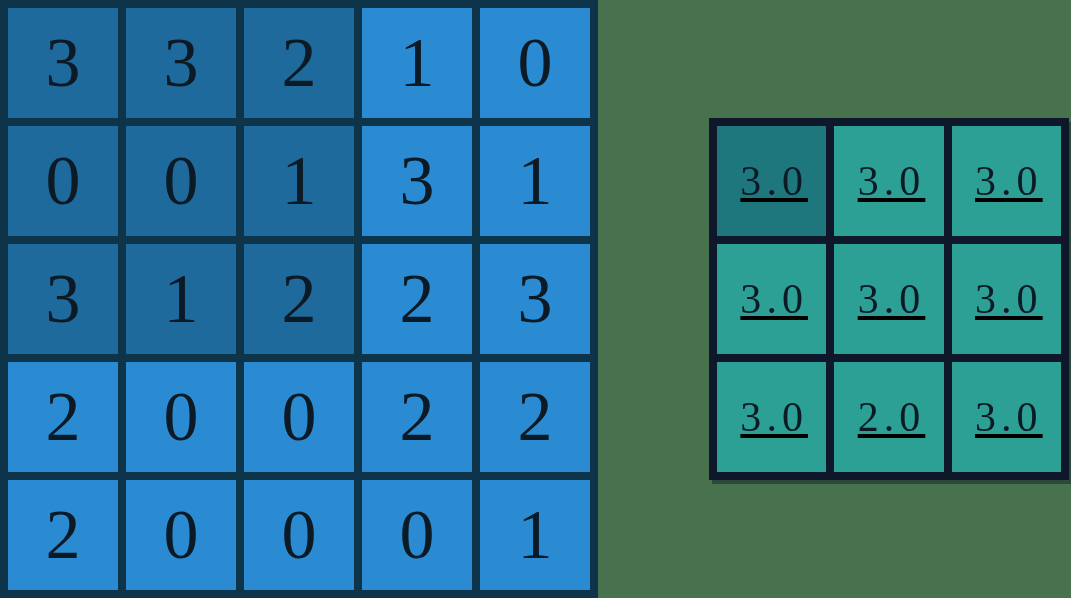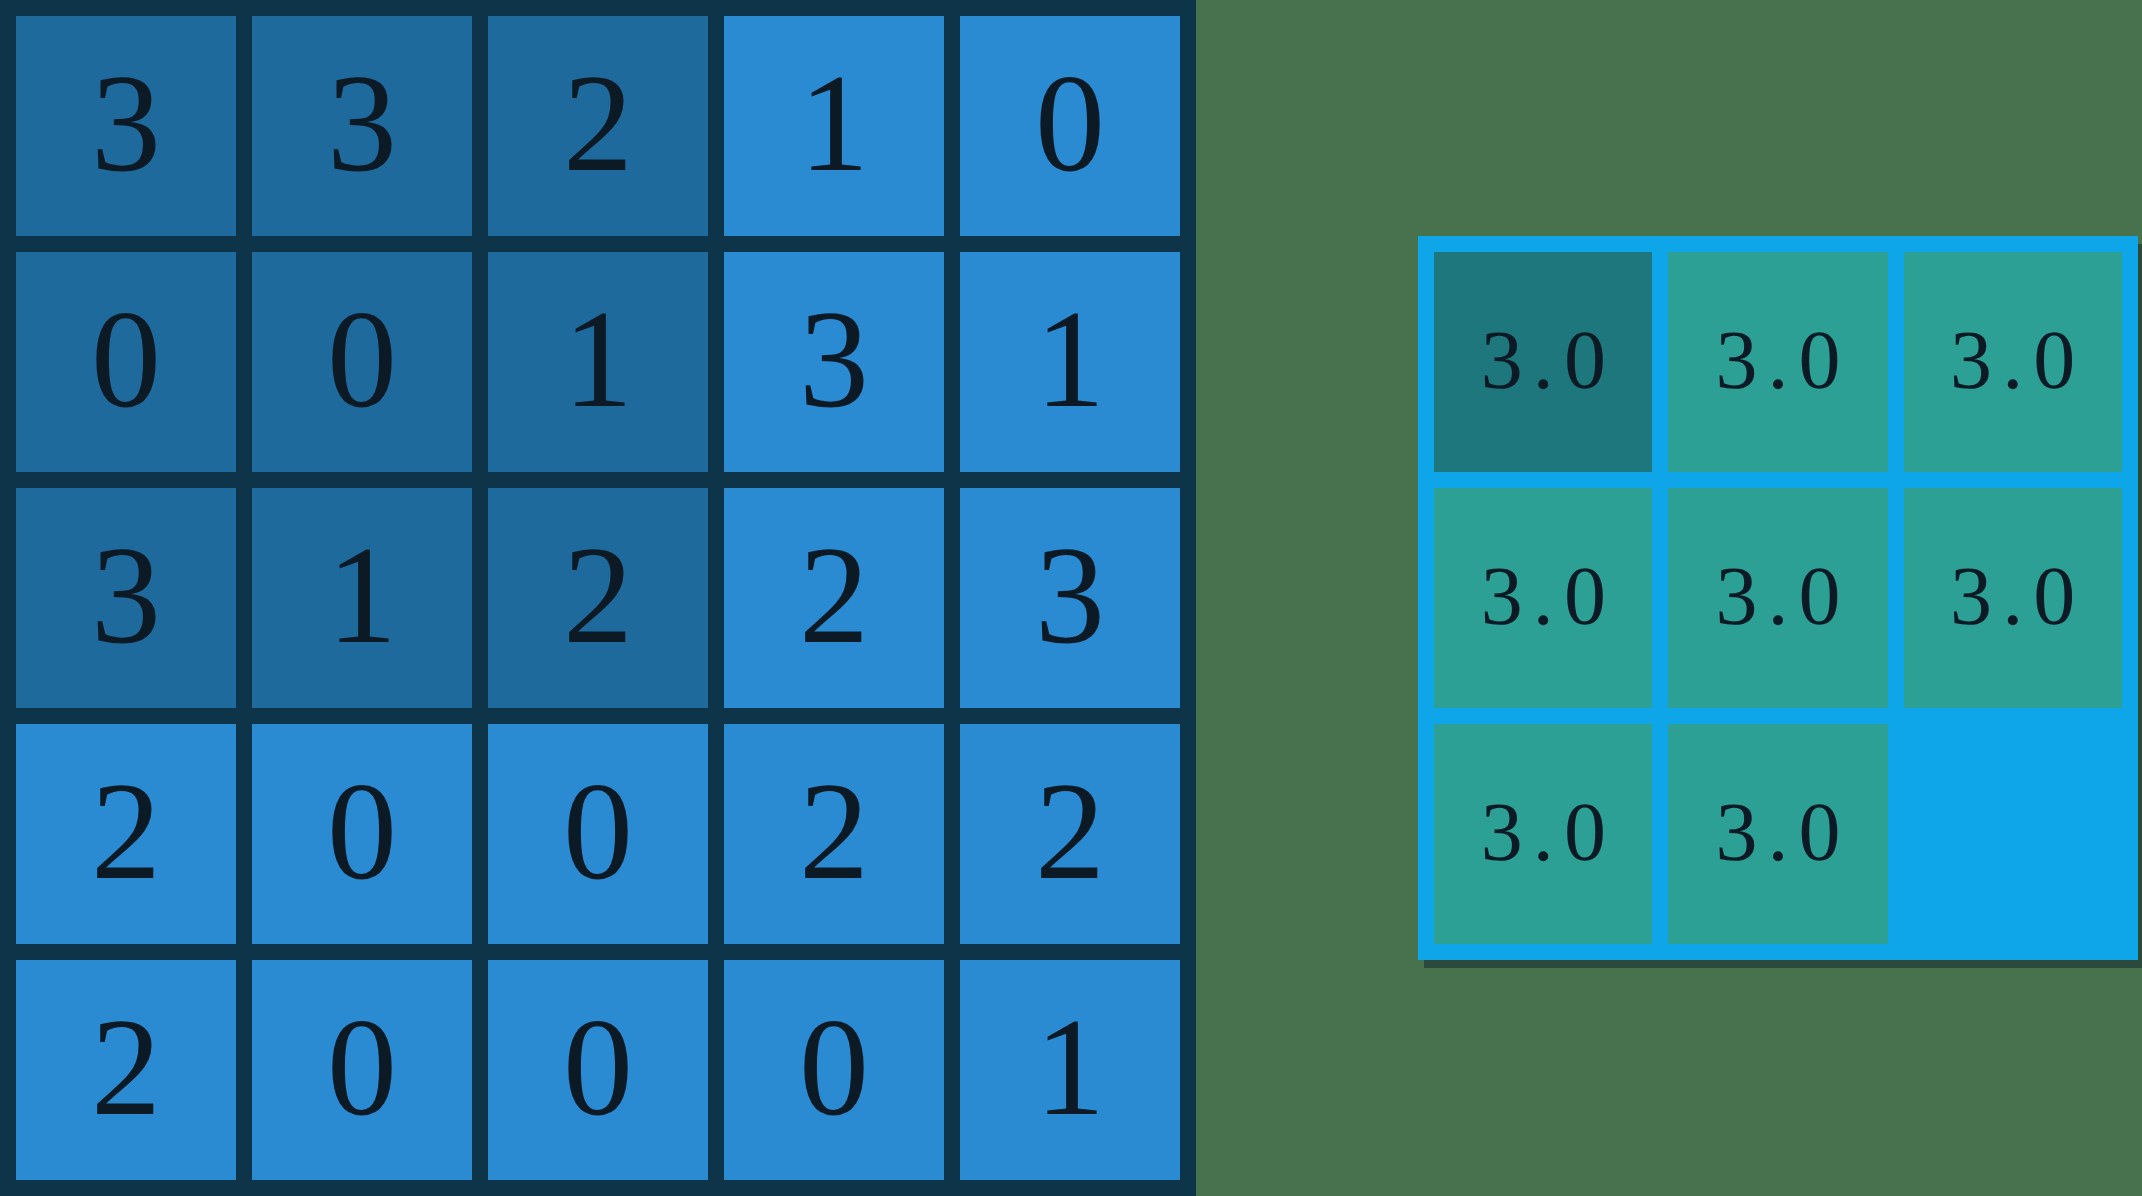--- a/index.html
+++ b/index.html
@@ -79,22 +79,23 @@
     <div class="cell" style="background: rgb(42, 139, 210); color: rgb(12, 26, 38);">0</div>
     <div class="cell" style="background: rgb(42, 139, 210); color: rgb(12, 26, 38);">2</div>
     <div class="cell" style="background: rgb(42, 139, 210); color: rgb(12, 26, 38);">2</div>
     <div class="cell" style="background: rgb(42, 139, 210); color: rgb(12, 26, 38);">2</div>
     <div class="cell" style="background: rgb(42, 139, 210); color: rgb(12, 26, 38);">0</div>
     <div class="cell" style="background: rgb(42, 139, 210); color: rgb(12, 26, 38);">0</div>
     <div class="cell" style="background: rgb(42, 139, 210); color: rgb(12, 26, 38);">0</div>
     <div class="cell" style="background: rgb(42, 139, 210); color: rgb(12, 26, 38);">1</div>
   </div>
 
-<div id="output-grid" class="grid" style="background: #0ea5e9;">
+<div id="output-grid" class="grid" style="background: #0f172a; text-decoration: underline;">
     <div class="cell" style="background: rgb(31, 119, 126); color: rgb(12, 26, 38);">3.0</div>
     <div class="cell" style="background: rgb(45, 160, 149); color: rgb(12, 26, 38);">3.0</div>
     <div class="cell" style="background: rgb(45, 160, 149); color: rgb(12, 26, 38);">3.0</div>
     <div class="cell" style="background: rgb(45, 160, 149); color: rgb(12, 26, 38);">3.0</div>
     <div class="cell" style="background: rgb(45, 160, 149); color: rgb(12, 26, 38);">3.0</div>
     <div class="cell" style="background: rgb(45, 160, 149); color: rgb(12, 26, 38);">3.0</div>
     <div class="cell" style="background: rgb(45, 160, 149); color: rgb(12, 26, 38);">3.0</div>
+    <div class="cell" style="background: rgb(45, 160, 149); color: rgb(12, 26, 38);">2.0</div>
     <div class="cell" style="background: rgb(45, 160, 149); color: rgb(12, 26, 38);">3.0</div>
   </div>
 
 </body></html>

